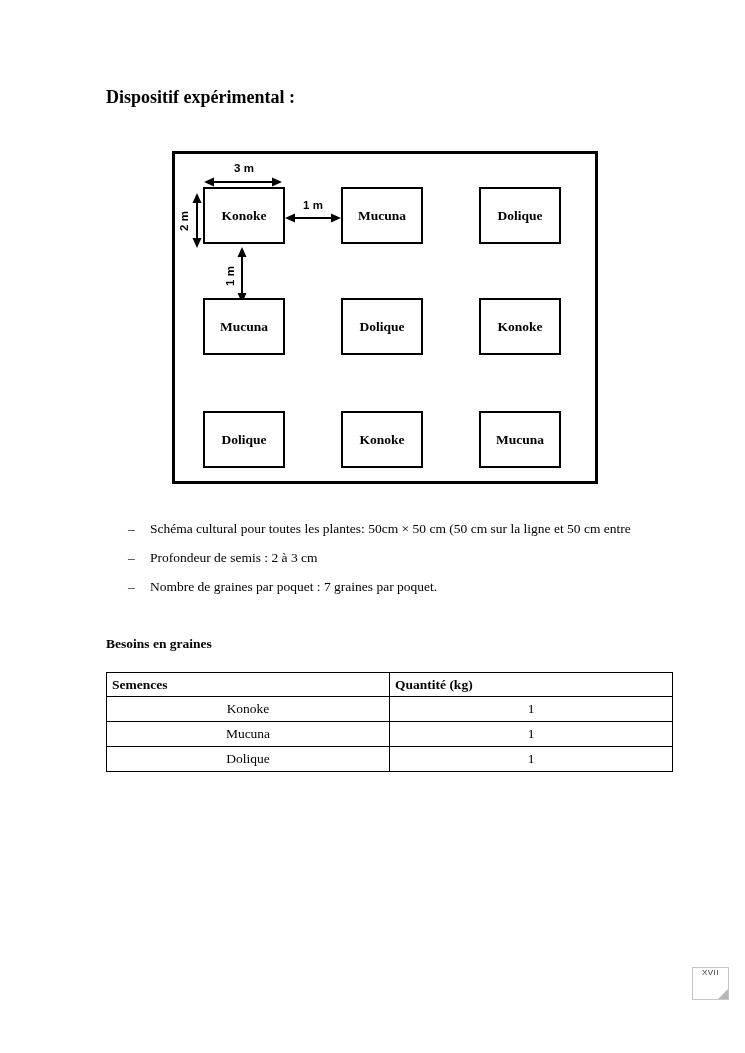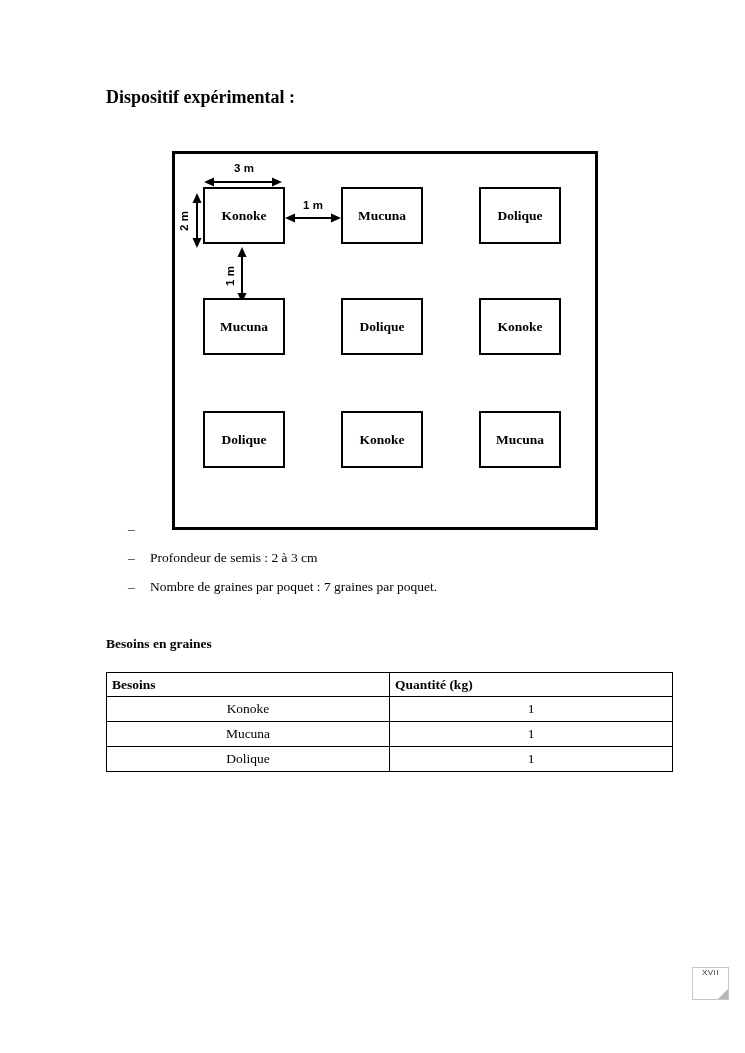--- a/index.html
+++ b/index.html
@@ -5,21 +5,21 @@
   html,body{margin:0;padding:0;}
   body{
     width:745px;height:1053px;position:relative;background:#ffffff;
     font-family:"Liberation Serif", serif;color:#000;overflow:hidden;
   }
   .abs{position:absolute;}
   
   .doc-title{left:106px;top:87px;font-size:18px;font-weight:bold;}
   .section-title{left:106px;top:636px;font-size:13.5px;font-weight:bold;}
   
-  .diagram{left:172px;top:151px;width:426px;height:379px;border:3px solid #000;box-sizing:border-box;background:#fff;}
+  .diagram{left:172px;top:151px;width:426px;height:333px;border:3px solid #000;box-sizing:border-box;background:#fff;}
   .plot-box{
     position:absolute;width:82px;height:57px;border:2px solid #000;box-sizing:border-box;
     display:flex;align-items:center;justify-content:center;
     font-weight:bold;font-size:13.5px;background:#fff;
   }
   .r1{top:33px;} .r2{top:144px;} .r3{top:257px;}
   .c1{left:28px;} .c2{left:166px;} .c3{left:304px;}
   .dim-label{
     position:absolute;font-family:"Liberation Sans", sans-serif;
     font-weight:bold;font-size:11.5px;text-align:center;white-space:nowrap;
@@ -100,38 +100,39 @@
   <div class="plot-box r2 c3">Konoke</div>
   <div class="plot-box r3 c1">Dolique</div>
   <div class="plot-box r3 c2">Konoke</div>
   <div class="plot-box r3 c3">Mucuna</div>
 </div>
 
 <div class="abs bullets">
   <div class="bullet">
     <span class="marker">–</span>
     <span class="btext">
+      <div>Schéma cultural pour toutes les plantes: 50cm × 50 cm (50 cm sur la ligne et 50 cm entre</div>
     </span>
   </div>
   <div class="bullet">
     <span class="marker">–</span>
     <span class="btext">Profondeur de semis : 2 à 3 cm</span>
   </div>
   <div class="bullet">
     <span class="marker">–</span>
     <span class="btext">Nombre de graines par poquet : 7 graines par poquet.</span>
   </div>
 </div>
 
 <div class="abs section-title">Besoins en graines</div>
 
 <table class="abs seed-table">
   <thead>
     <tr>
-      <th>Besoins</th>
+      <th>Semences</th>
       <th>Quantité (kg)</th>
     </tr>
   </thead>
   <tbody>
     <tr>
       <td>Konoke</td>
       <td>1</td>
     </tr>
     <tr>
       <td>Mucuna</td>

